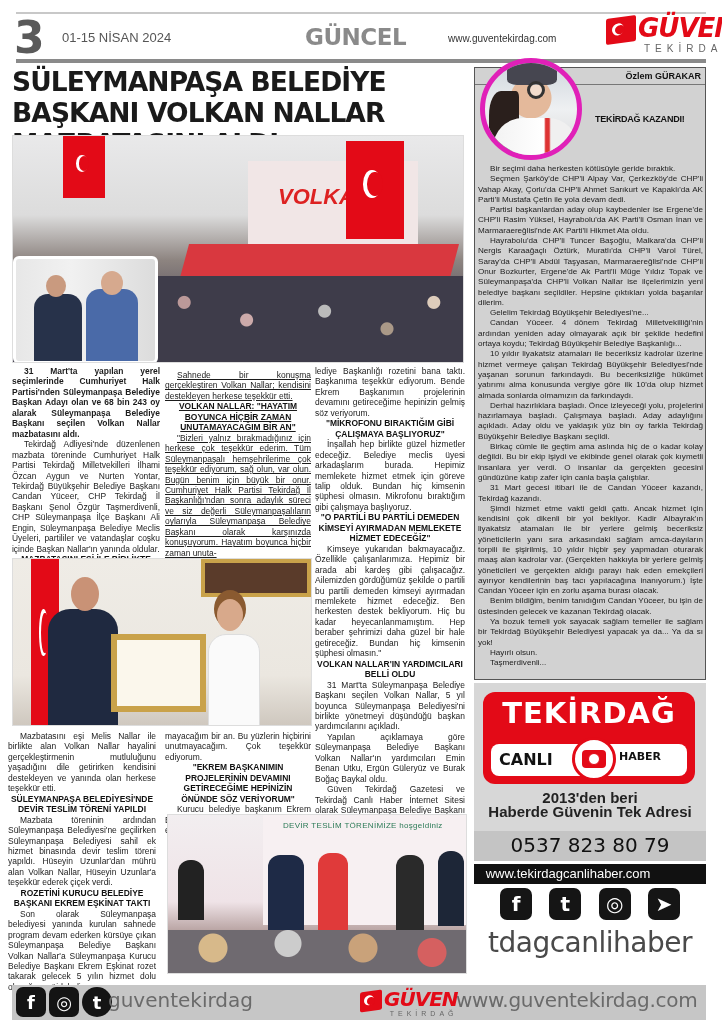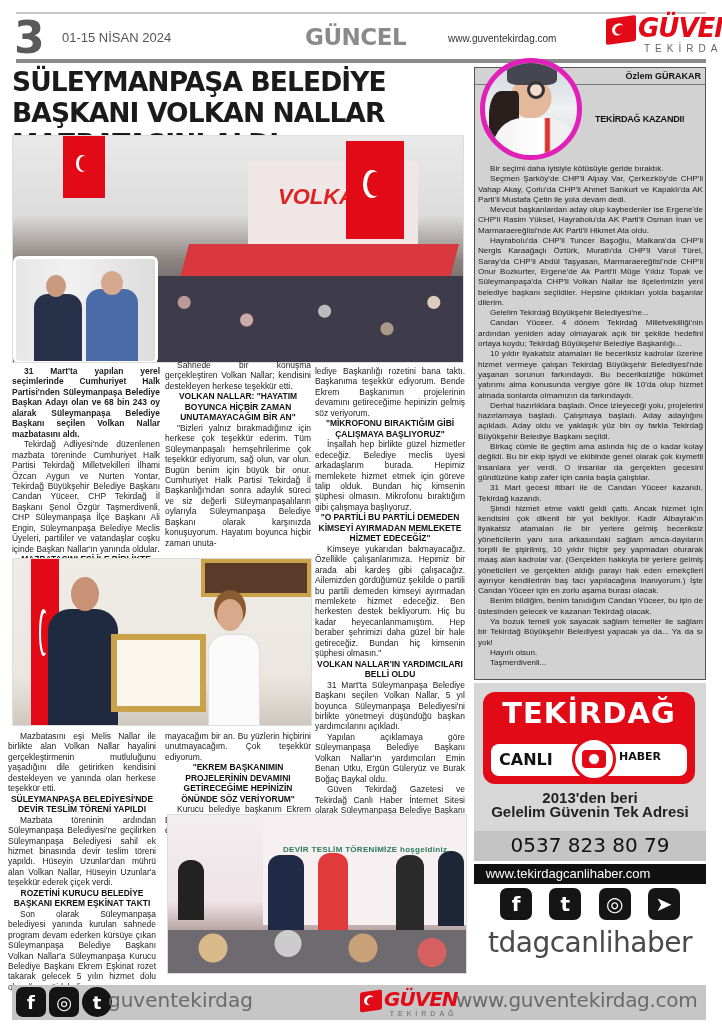--- a/index.html
+++ b/index.html
@@ -48,36 +48,36 @@
   .photo-2 .flag-c { left: 18px; top: 0; width: 28px; height: 168px; }
   .photo-2 .frame-wall { position: absolute; left: 188px; top: 0; width: 110px; height: 38px; background: #5a3b2a; border: 4px solid #c9a24a; }
   .photo-2 .man { position: absolute; left: 35px; top: 50px; width: 70px; height: 120px; background: #1f2940; border-radius: 22px 22px 0 0; }
   .photo-2 .man-head { position: absolute; left: 58px; top: 18px; width: 28px; height: 34px; border-radius: 50%; background: #c99276; }
   .photo-2 .woman { position: absolute; left: 195px; top: 75px; width: 52px; height: 95px; background: #fafafa; border-radius: 18px 18px 0 0; border: 1px solid #ddd; }
   .photo-2 .woman-head { position: absolute; left: 204px; top: 40px; width: 26px; height: 32px; border-radius: 50%; background: #d8a98b; box-shadow: 0 -6px 0 3px #8a5a30; }
   .photo-2 .cert { position: absolute; left: 98px; top: 75px; width: 95px; height: 78px; border: 6px solid #c9a24a; background: #fbf7ec; }
 
   .photo-3 { left: 167px; top: 814px; width: 300px; height: 160px; background: linear-gradient(180deg, #f2eef0 0%, #efe3e7 55%, #a58d8a 80%, #8a7a78 100%); }
   .photo-3 .banner3 { position: absolute; left: 95px; top: 0; width: 205px; height: 110px; background: #f7f0f2; }
-  .photo-3 .banner3-text { position: absolute; left: 115px; top: 6px; font-size: 8px; font-weight: bold; color: #2b7a56; letter-spacing: 0.3px; margin-top: 24px; }
+  .photo-3 .banner3-text { position: absolute; left: 115px; top: 6px; font-size: 8px; font-weight: normal; color: #2b7a56; letter-spacing: 0.3px; }
   .photo-3 .person { position: absolute; border-radius: 12px 12px 0 0; }
   .photo-3 .pA { left: 10px; top: 45px; width: 26px; height: 60px; background: #222; }
   .photo-3 .pB { left: 100px; top: 40px; width: 36px; height: 95px; background: #1e2a46; }
   .photo-3 .pC { left: 150px; top: 38px; width: 30px; height: 95px; background: #e03a3a; }
   .photo-3 .pD { left: 228px; top: 40px; width: 28px; height: 90px; background: #2a2a2a; }
   .photo-3 .pE { left: 270px; top: 36px; width: 26px; height: 75px; background: #1d2637; }
   .photo-3 .crowd3 { position: absolute; left: 0; top: 115px; width: 300px; height: 45px; background: radial-gradient(circle at 15% 40%, #d7b98a 0 14px, transparent 15px), radial-gradient(circle at 40% 30%, #ccc 0 13px, transparent 14px), radial-gradient(circle at 65% 40%, #c9a27a 0 14px, transparent 15px), radial-gradient(circle at 88% 50%, #d56060 0 14px, transparent 15px), #6f6a70; }
 
   .col { position: absolute; font-size: 8.45px; line-height: 10.45px; text-align: justify; color: #1c1c1c; }
   .col p { text-indent: 12px; }
   .col p.lead { font-weight: bold; }
   .col h4 { font-size: 8.45px; line-height: 10.45px; font-weight: bold; text-align: center; text-indent: 0; color: #111; }
   .col .byline { font-weight: bold; }
   .c1a { left: 12px; top: 366px; width: 148px; }
-  .c2a { left: 165px; top: 360px; width: 146px; }
+  .c2a { left: 165px; top: 370px; width: 146px; text-decoration: underline; }
   .c3a { left: 315px; top: 366px; width: 150px; }
   .c1b { left: 8px; top: 731px; width: 148px; }
   .c2b { left: 165px; top: 731px; width: 146px; }
 
   .opinion-box { position: absolute; left: 474px; top: 67px; width: 232px; height: 613px; background: #d2d2d2; border: 1px solid #555; }
   .opinion-box .bar { position: absolute; left: 0; top: 0; width: 100%; height: 17px; border-bottom: 1px solid #777; }
   .author-name { position: absolute; right: 4px; top: 3px; font-size: 9px; font-weight: bold; color: #111; }
   .column-title { position: absolute; left: 120px; top: 46px; font-size: 9px; font-weight: bold; color: #111; letter-spacing: -0.2px; }
   .avatar { position: absolute; left: 480px; top: 58px; width: 102px; height: 102px; border-radius: 50%; border: 5px solid #e020b8; background: radial-gradient(circle at 50% 38%, #e4b99b 0 20px, transparent 21px), linear-gradient(180deg, #cfd6dd 0%, #eef0f2 50%, #d8d8d8 100%); overflow: hidden; }
   .avatar .hat { position: absolute; left: 22px; top: -6px; width: 50px; height: 28px; border-radius: 50% 50% 20% 20%; background: #464650; }
@@ -214,23 +214,23 @@
   </div>
   <div class="column-title">TEKİRDAĞ KAZANDI!</div>
 </div>
 <div class="avatar">
   <div class="hair"></div>
   <div class="jacket"></div>
   <div class="hat"></div>
   <div class="lens"></div>
 </div>
 <div class="col c-op">
-  <p>Bir seçimi daha iyisiyle kötüsüyle geride bıraktık.</p>
+  <p>Bir seçimi daha herkesten kötüsüyle geride bıraktık.</p>
   <p>Seçmen Şarköy'de CHP'li Alpay Var, Çerkezköy'de CHP'li Vahap Akay, Çorlu'da CHP'li Ahmet Sarıkurt ve Kapaklı'da AK Parti'li Mustafa Çetin ile yola devam dedi.</p>
-  <p>Mevcut başkanlardan aday olup kaybedenler ise Ergene'de CHP'li Rasim Yüksel, Hayrabolu'da AK Parti'li Osman İnan ve Marmaraereğlisi'nde AK Parti'li Hikmet Ata oldu.</p>
+  <p>Partisi başkanlardan aday olup kaybedenler ise Ergene'de CHP'li Rasim Yüksel, Hayrabolu'da AK Parti'li Osman İnan ve Marmaraereğlisi'nde AK Parti'li Hikmet Ata oldu.</p>
   <p>Hayrabolu'da CHP'li Tuncer Başoğlu, Malkara'da CHP'li Nergis Karaağaçlı Öztürk, Muratlı'da CHP'li Varol Türel, Saray'da CHP'li Abdül Taşyasan, Marmaraereğlisi'nde CHP'li Onur Bozkurter, Ergene'de Ak Parti'li Müge Yıldız Topak ve Süleymanpaşa'da CHP'li Volkan Nallar ise ilçelerimizin yeni belediye başkanı seçildiler. Hepsine çıktıkları yolda başarılar dilerim.</p>
   <p>Gelelim Tekirdağ Büyükşehir Belediyesi'ne...</p>
   <p>Candan Yüceer. 4 dönem Tekirdağ Milletvekilliği'nin ardından yeniden aday olmayarak açık bir şekilde hedefini ortaya koydu; Tekirdağ Büyükşehir Belediye Başkanlığı...</p>
   <p>10 yıldır liyakatsiz atamaları ile beceriksiz kadrolar üzerine hizmet vermeye çalışan Tekirdağ Büyükşehir Belediyesi'nde yaşanan sorunun farkındaydı. Bu beceriksizliğe hükümet yatırımı alma konusunda vergiye göre ilk 10'da olup hizmet almada sonlarda olmamızın da farkındaydı.</p>
   <p>Derhal hazırlıklara başladı. Önce izleyeceği yolu, projelerini hazırlamaya başladı. Çalışmaya başladı. Aday adaylığını açıkladı. Aday oldu ve yaklaşık yüz bin oy farkla Tekirdağ Büyükşehir Belediye Başkanı seçildi.</p>
   <p>Birkaç cümle ile geçtim ama aslında hiç de o kadar kolay değildi. Bu bir ekip işiydi ve ekibinde genel olarak çok kıymetli insanlara yer verdi. O insanlar da gerçekten gecesini gündüzüne katıp zafer için canla başla çalıştılar.</p>
   <p>31 Mart gecesi itibari ile de Candan Yüceer kazandı, Tekirdağ kazandı.</p>
   <p>Şimdi hizmet etme vakti geldi çattı. Ancak hizmet için kendisini çok dikenli bir yol bekliyor. Kadir Albayrak'ın liyakatsiz atamaları ile bir yerlere gelmiş beceriksiz yöneticilerin yanı sıra arkasındaki sağlam amca-dayıların torpili ile şişirilmiş, 10 yıldır hiçbir şey yapmadan oturarak maaş alan kadrolar var. (Gerçekten hakkıyla bir yerlere gelmiş yöneticileri ve gerçekten aldığı parayı hak eden emekçileri ayırıyor kendilerinin baş tacı yapılacağına inanıyorum.) İşte Candan Yüceer için en zorlu aşama burası olacak.</p>
   <p>Benim bildiğim, benim tanıdığım Candan Yüceer, bu işin de üstesinden gelecek ve kazanan Tekirdağ olacak.</p>
   <p>Ya bozuk temeli yok sayacak sağlam temeller ile sağlam bir Tekirdağ Büyükşehir Belediyesi yapacak ya da... Ya da sı yok!</p>
@@ -242,21 +242,21 @@
   <div class="ad-top"></div>
   <div class="ad-logo">
     <div class="ad-logo-title">TEKİRDAĞ</div>
     <div class="ad-logo-band"></div>
     <div class="ad-canli">CANLI</div>
     <div class="ad-cam"></div>
     <div class="ad-haber">HABER</div>
   </div>
   <div class="ad-slogan">
     <div>2013'den beri</div>
-    <div>Gelelim Güvenin Tek Adresi</div>
+    <div>Haberde Güvenin Tek Adresi</div>
   </div>
   <div class="ad-phone-row"></div>
   <div class="ad-phone">0537 823 80 79</div>
   <div class="ad-url-row"></div>
   <div class="ad-url">www.tekirdagcanlihaber.com</div>
   <div class="ad-socials">
     <div class="soc-ico">f</div>
     <div class="soc-ico">t</div>
     <div class="soc-ico">◎</div>
     <div class="soc-ico">➤</div>

